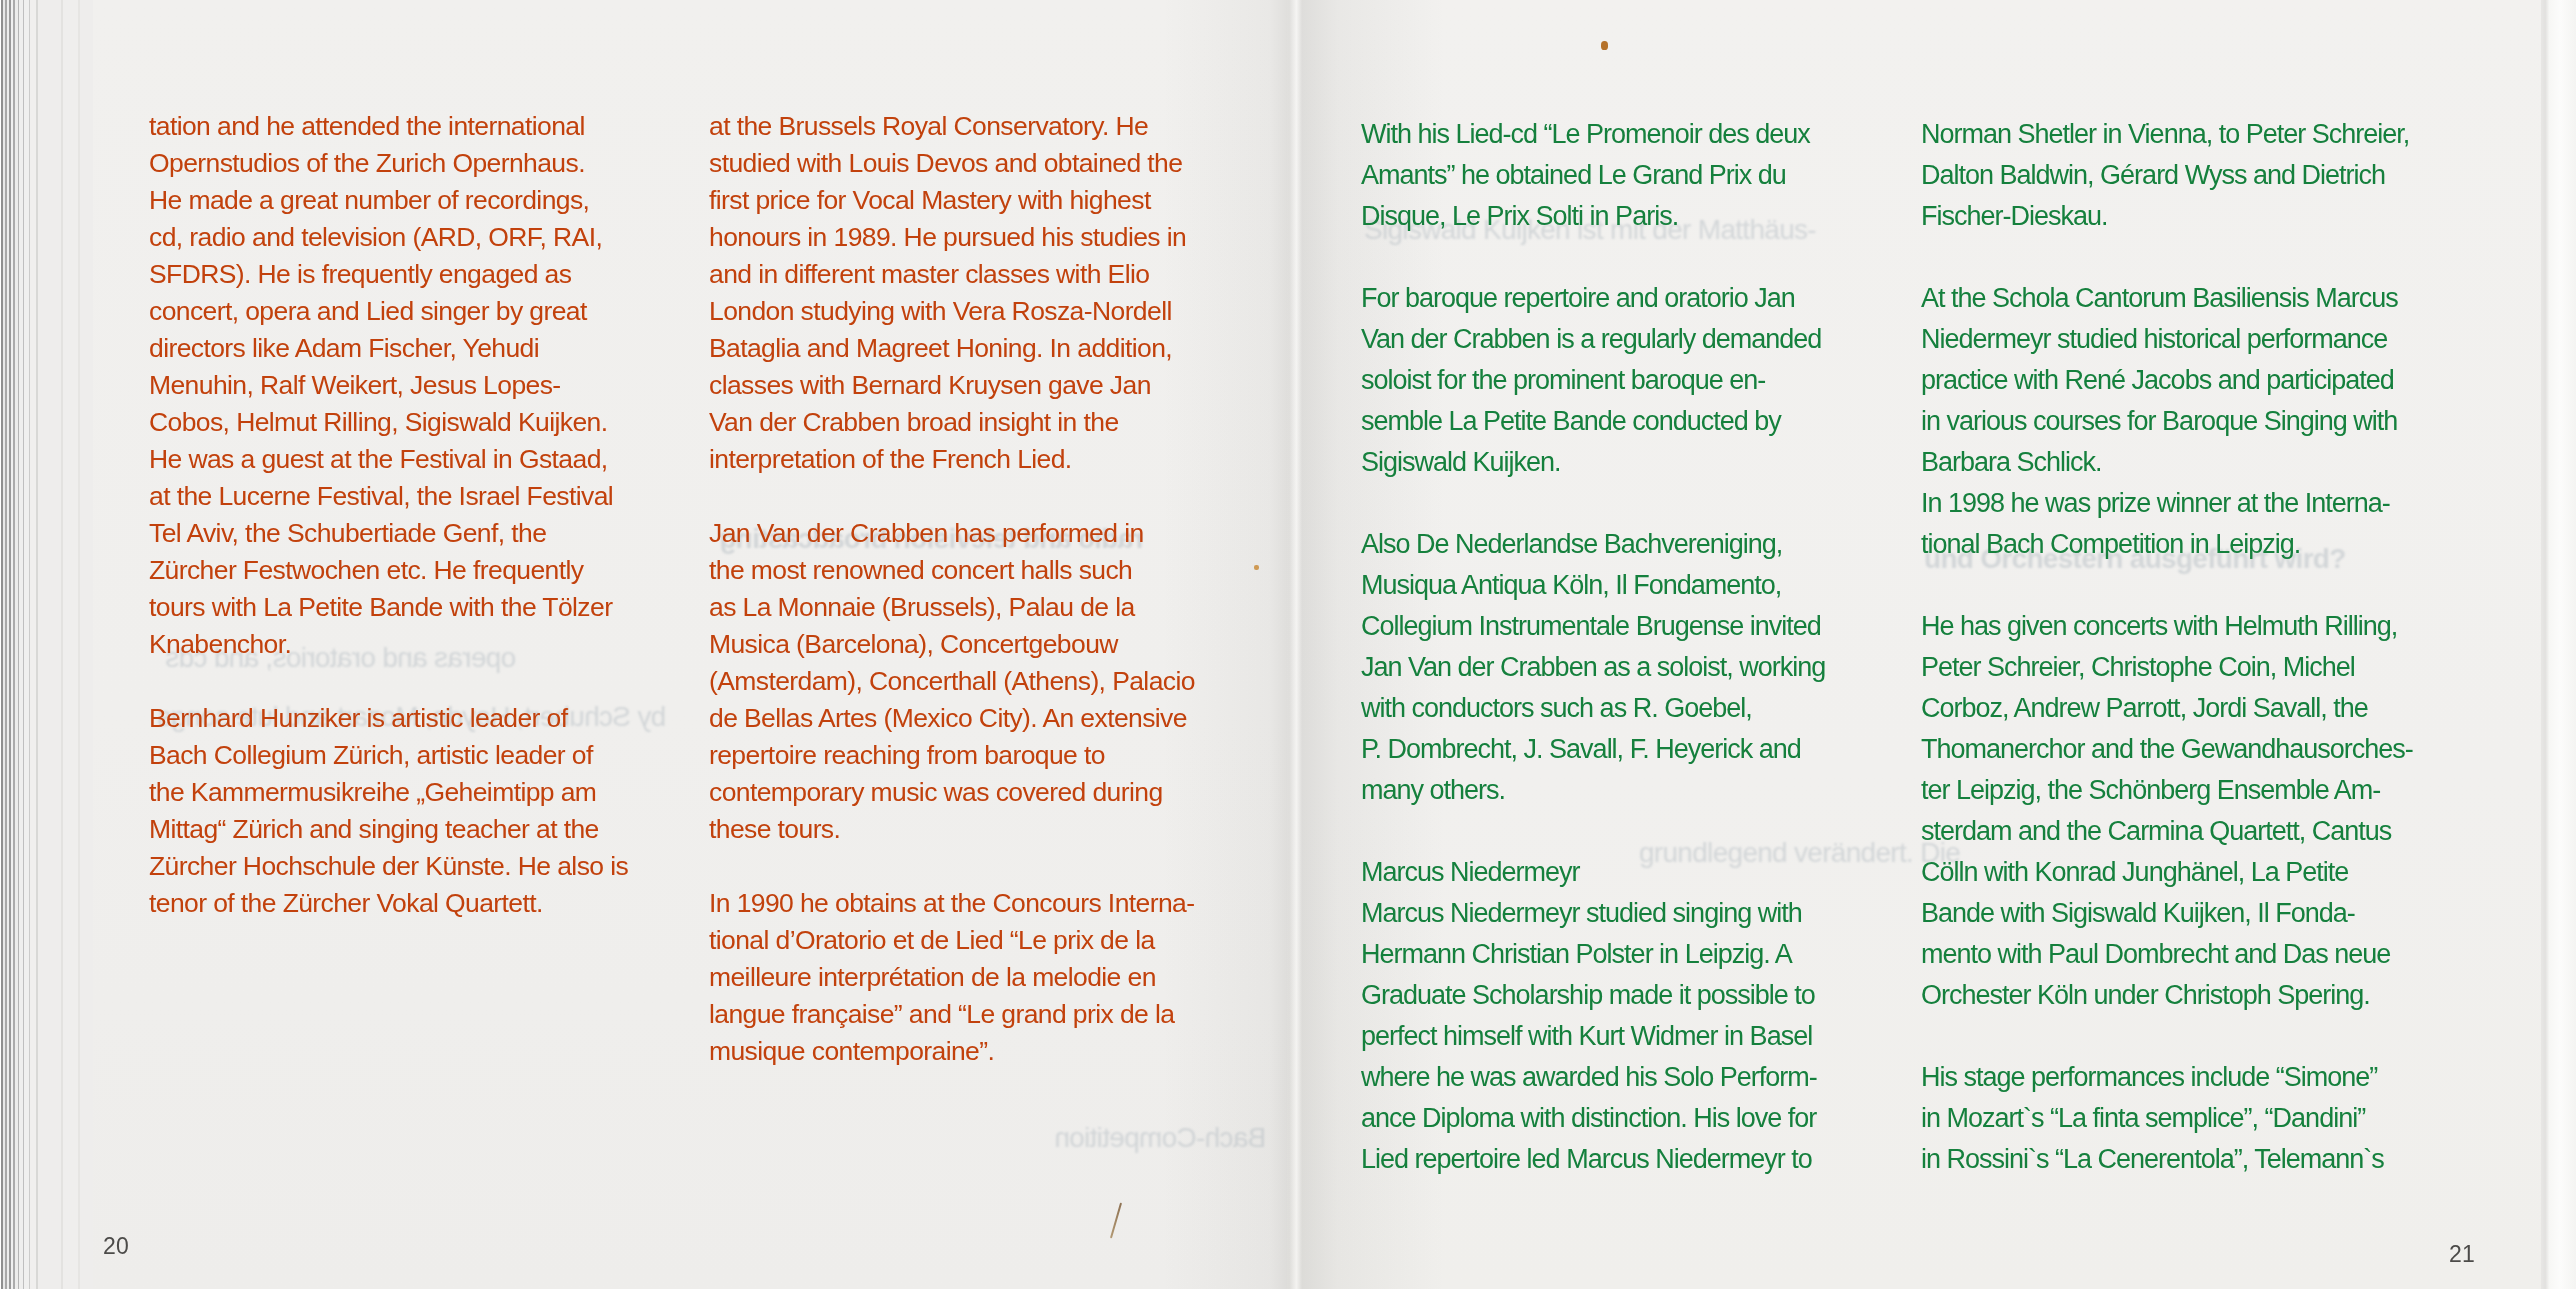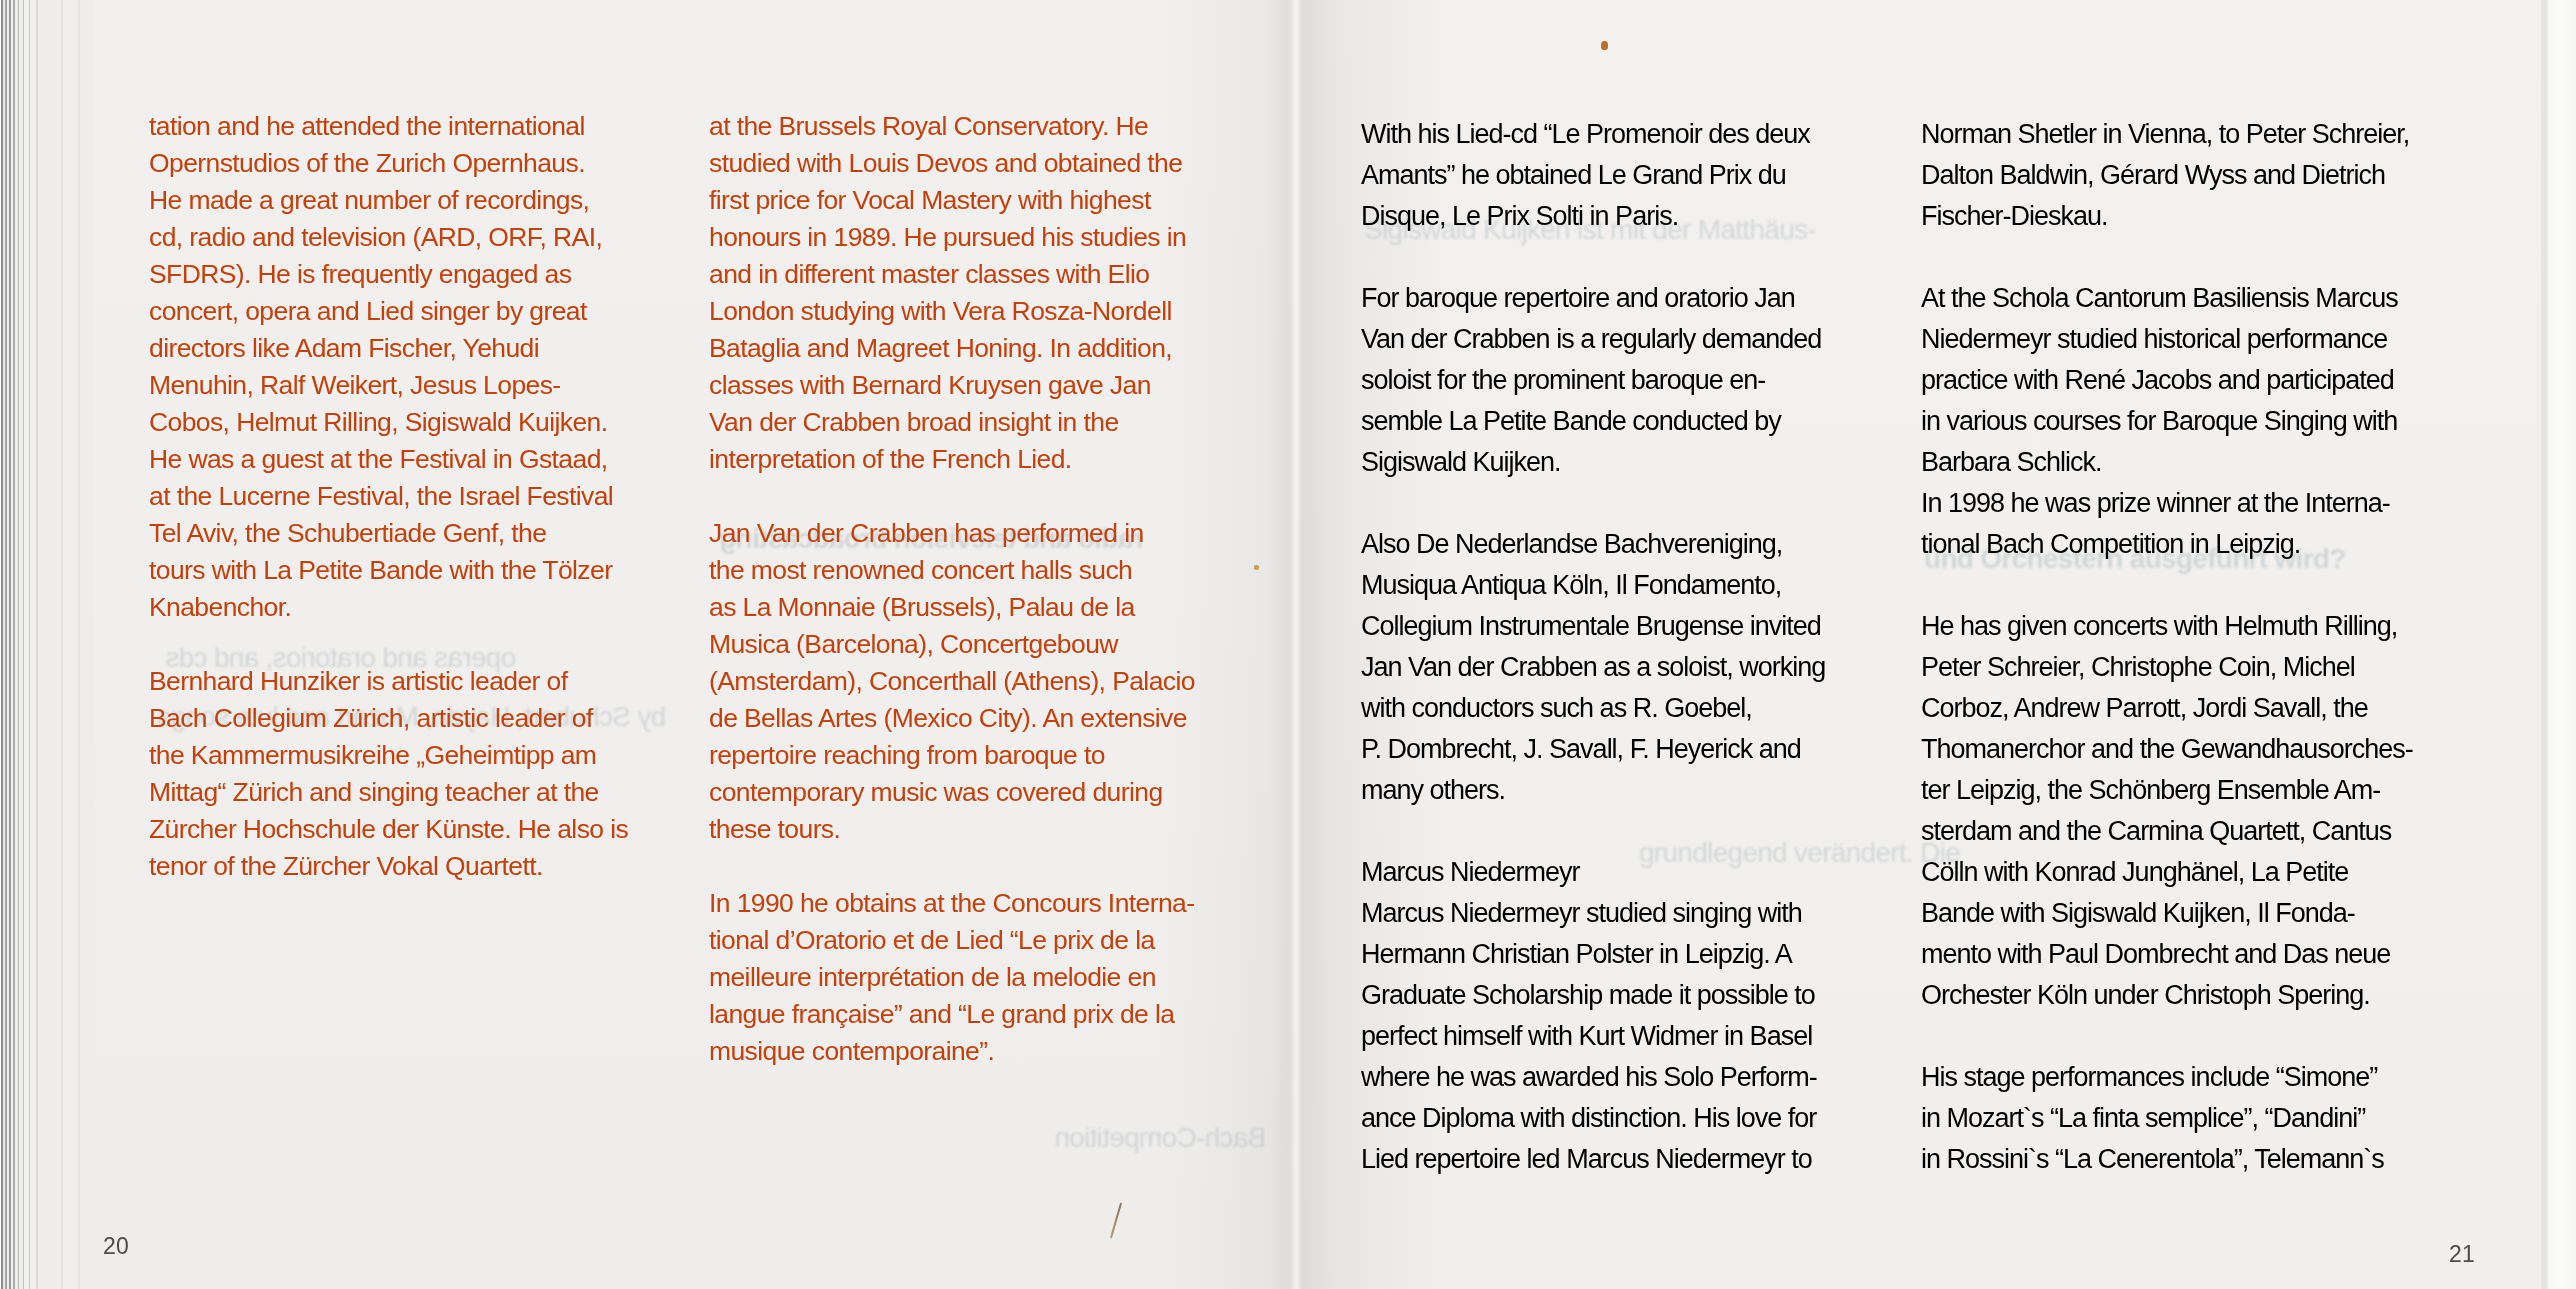--- a/index.html
+++ b/index.html
@@ -54,21 +54,21 @@
     position:absolute; white-space:pre; font-size:28px; letter-spacing:-0.7px;
     color:#aeb7be; opacity:0.45; filter:blur(1.3px);
   }
   .ghost.mirrored { transform:scaleX(-1); }
   .ghost.bold { font-weight:700; }
 
   
   .column { position:absolute; z-index:4; }
   .line { white-space:pre; }
   .left-pg .line  { font-size:26.5px; line-height:37px; letter-spacing:-0.6px; color:#c2410c; }
-  .right-pg .line { font-size:27px; line-height:41px;  letter-spacing:-1px; color:#000000; }
+  .right-pg .line { font-size:27px; line-height:41px;  letter-spacing:-1px; color:#15803d; }
   .left-pg  .block + .block { margin-top:37px; }
   .right-pg .block + .block { margin-top:41px; }
   .line.heading { font-weight:400; }
 
   .page-number {
     position:absolute; z-index:4; font-size:23px; color:#4c4b49; letter-spacing:0.3px;
   }
   #pn-left  { left:103px;  top:1233px; }
   #pn-right { left:2449px; top:1241px; }
 
@@ -112,20 +112,21 @@
         <div class="line">He made a great number of recordings,</div>
         <div class="line">cd, radio and television (ARD, ORF, RAI,</div>
         <div class="line">SFDRS). He is frequently engaged as</div>
         <div class="line">concert, opera and Lied singer by great</div>
         <div class="line">directors like Adam Fischer, Yehudi</div>
         <div class="line">Menuhin, Ralf Weikert, Jesus Lopes-</div>
         <div class="line">Cobos, Helmut Rilling, Sigiswald Kuijken.</div>
         <div class="line">He was a guest at the Festival in Gstaad,</div>
         <div class="line">at the Lucerne Festival, the Israel Festival</div>
         <div class="line">Tel Aviv, the Schubertiade Genf, the</div>
+        <div class="line">Zürcher Festwochen etc. He frequently</div>
         <div class="line">tours with La Petite Bande with the Tölzer</div>
         <div class="line">Knabenchor.</div>
       </div>
       <div class="block">
         <div class="line">Bernhard Hunziker is artistic leader of</div>
         <div class="line">Bach Collegium Zürich, artistic leader of</div>
         <div class="line">the Kammermusikreihe „Geheimtipp am</div>
         <div class="line">Mittag“ Zürich and singing teacher at the</div>
         <div class="line">Zürcher Hochschule der Künste. He also is</div>
         <div class="line">tenor of the Zürcher Vokal Quartett.</div>

